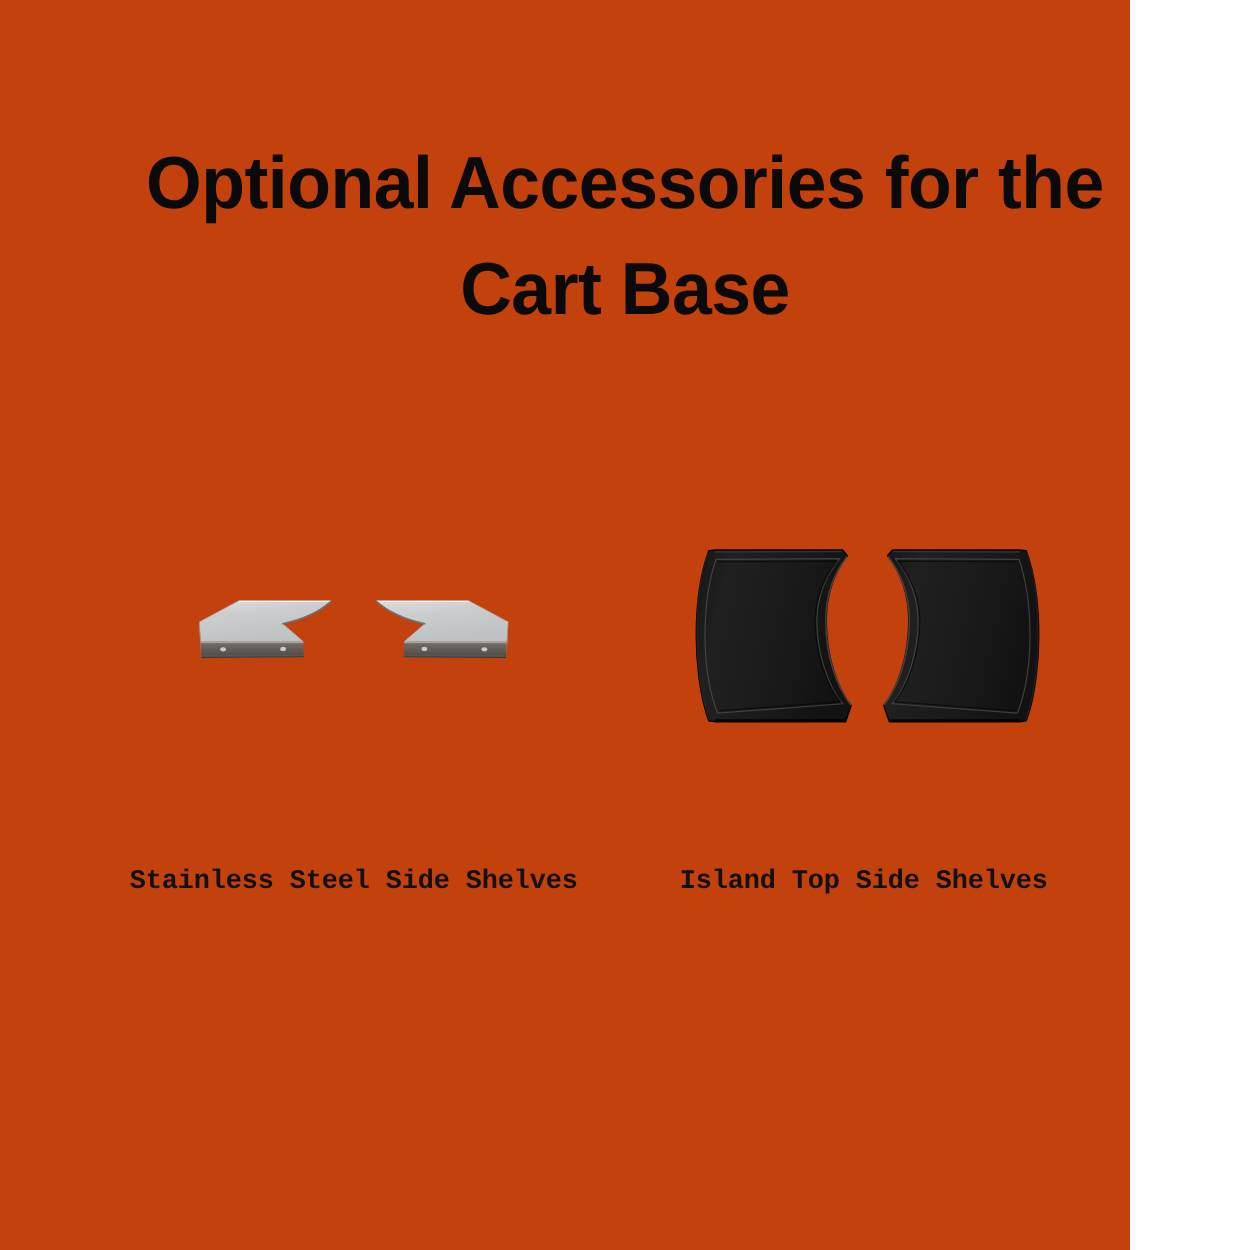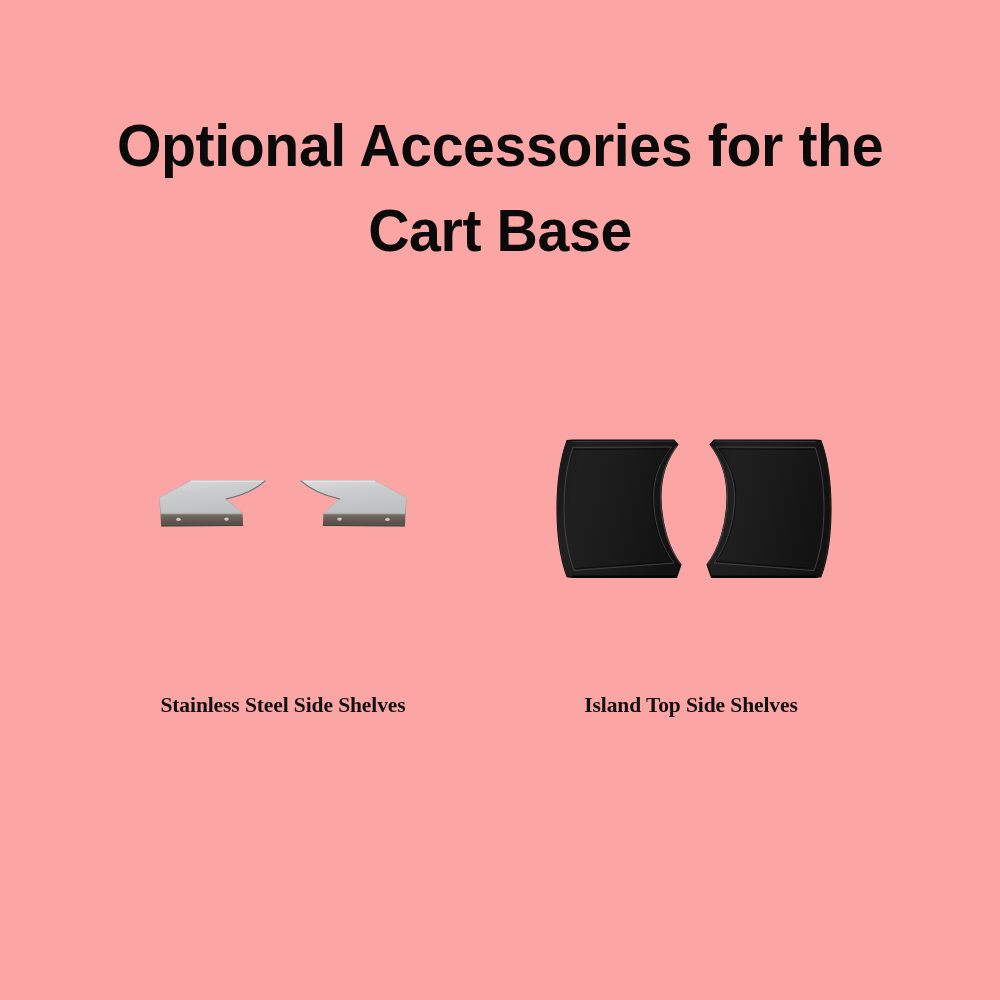--- a/index.html
+++ b/index.html
@@ -11,23 +11,23 @@
     width: 1000px;
     height: 1000px;
     font-family: "Liberation Sans", sans-serif;
     -webkit-font-smoothing: antialiased;
     overflow: hidden;
     position: relative;
   }
 
   #page {
     position: relative;
-    width: 1000px;
+    width: 904px;
     height: 1000px;
-    background: #fca5a5;
+    background: #c2410c;
   }
 
   
   .title-block {
     position: absolute;
     left: 0;
     top: 104px;
     width: 1000px;
     text-align: center;
   }
@@ -64,21 +64,21 @@
   .shelf-svg {
     display: block;
     overflow: visible;
   }
 
   
   .caption {
     position: absolute;
     top: 691px;
     text-align: center;
-    font-family: Liberation Serif, serif;
+    font-family: Liberation Mono, monospace;
     font-weight: 700;
     font-size: 21.5px;
     line-height: 28px;
     letter-spacing: -0.1px;
     color: #111111;
     white-space: nowrap;
   }
   #caption-stainless {
     left: 33px;
     width: 500px;

